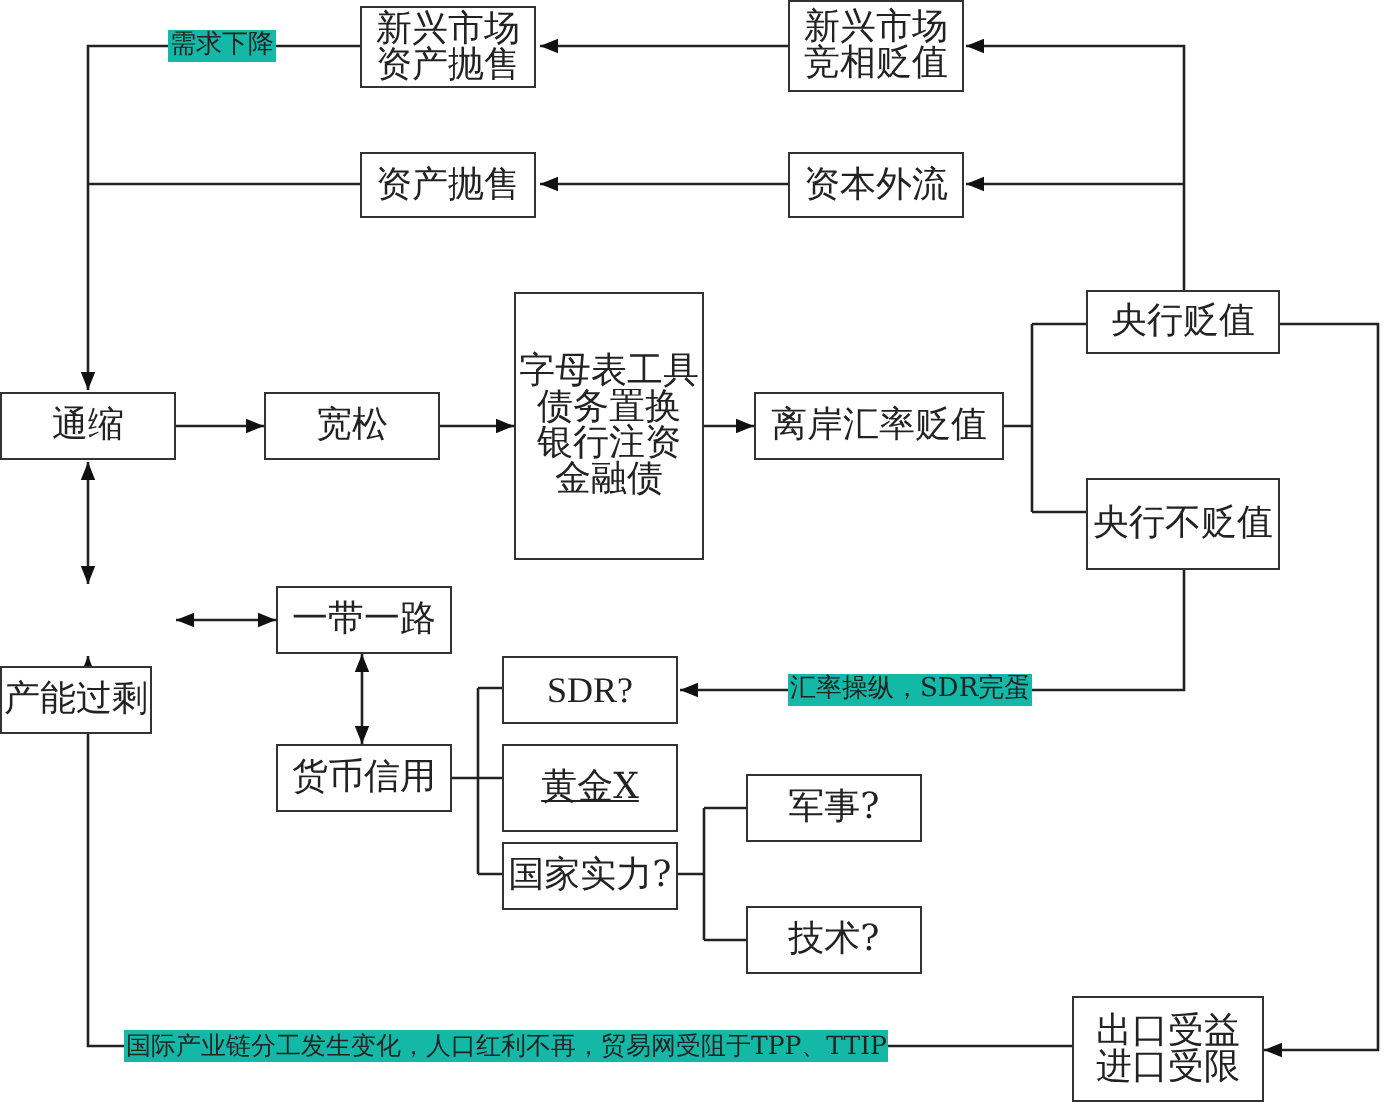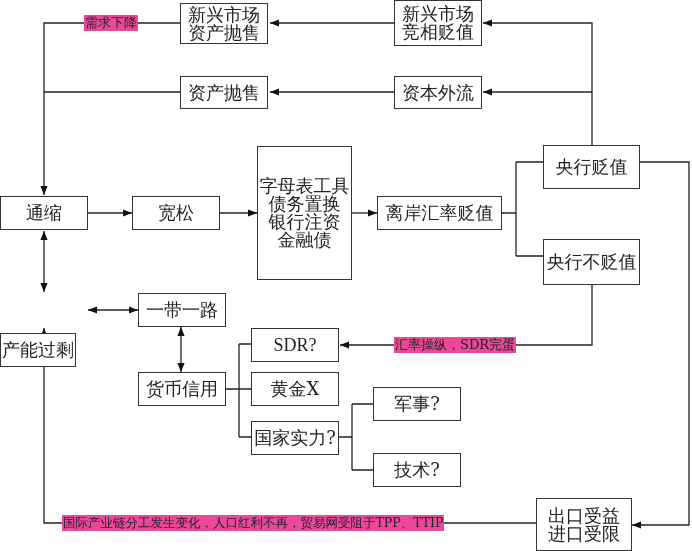--- a/index.html
+++ b/index.html
@@ -2,21 +2,21 @@
 <html><head>
 <meta charset="utf-8">
 <style>
   html, body { margin: 0; padding: 0; background: #ffffff; }
   body { width: 692px; height: 551px; position: relative; overflow: hidden;
          font-family: "DejaVu Serif", "Liberation Serif", serif; color: #222; }
   svg { position: absolute; left: 0; top: 0; }
   .node { position: absolute; box-sizing: border-box; border: 1.5px solid #333;
           background: #fff; display: flex; align-items: center; justify-content: center;
           text-align: center; font-size: 18px; line-height: 18px; white-space: pre-line; }
-  .lbl { position: absolute; background: #ec4899; font-size: 13px; line-height: 16px;
+  .lbl { position: absolute; background: #14b8a6; font-size: 13px; line-height: 16px;
          white-space: nowrap; padding: 0 1px; }
 </style>
 </head>
 <body>
 
 <svg width="692" height="551">
   <defs>
     <marker id="arr" viewBox="0 0 10 10" refX="10" refY="5" markerWidth="9" markerHeight="9" orient="auto-start-reverse" markerUnits="userSpaceOnUse">
       <path d="M0,1 L10,5 L0,9 z" fill="#111"></path>
     </marker>
@@ -64,27 +64,27 @@
 竞相贬值</div>
 <div class="node" style="left:180px;top:76px;width:88px;height:33px;">资产抛售</div>
 <div class="node" style="left:394px;top:76px;width:88px;height:33px;">资本外流</div>
 <div class="node" style="left:0px;top:196px;width:88px;height:34px;">通缩</div>
 <div class="node" style="left:132px;top:196px;width:88px;height:34px;">宽松</div>
 <div class="node" style="left:257px;top:146px;width:95px;height:134px;">字母表工具
 债务置换
 银行注资
 金融债</div>
 <div class="node" style="left:377px;top:196px;width:125px;height:34px;">离岸汇率贬值</div>
-<div class="node" style="left:543px;top:145px;width:97px;height:44px;">央行贬值</div>
+<div class="node" style="left:543px;top:145px;width:97px;height:32px;">央行贬值</div>
 <div class="node" style="left:543px;top:239px;width:97px;height:46px;">央行不贬值</div>
 <div class="node" style="left:0px;top:293px;width:76px;height:34px;margin-top:40px;">产能过剩</div>
 <div class="node" style="left:138px;top:293px;width:88px;height:34px;">一带一路</div>
 <div class="node" style="left:138px;top:372px;width:88px;height:34px;text-align:center;">货币信用</div>
 <div class="node" style="left:251px;top:328px;width:88px;height:34px;font-family:Liberation Serif, serif;">SDR?</div>
-<div class="node" style="left:251px;top:372px;width:88px;height:34px;">黄金X</div>
+<div class="node" style="left:251px;top:372px;width:88px;height:44px;text-decoration:underline;">黄金X</div>
 <div class="node" style="left:251px;top:421px;width:88px;height:34px;">国家实力?</div>
 <div class="node" style="left:373px;top:387px;width:88px;height:34px;">军事?</div>
 <div class="node" style="left:373px;top:453px;width:88px;height:34px;">技术?</div>
 <div class="node" style="left:536px;top:498px;width:96px;height:53px;">出口受益
 进口受限</div>
 
 <span class="lbl" style="left:84px;top:15px;">需求下降</span>
 <span class="lbl" style="left:394px;top:337px;">汇率操纵，SDR完蛋</span>
 <span class="lbl" style="left:62px;top:515px;font-size:12.5px;">国际产业链分工发生变化，人口红利不再，贸易网受阻于TPP、TTIP</span>
 

